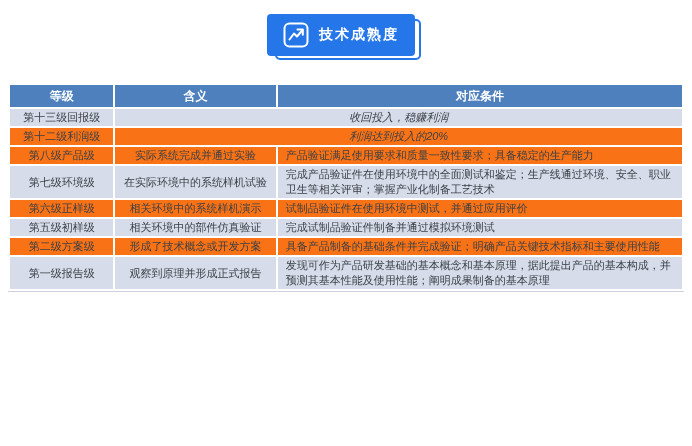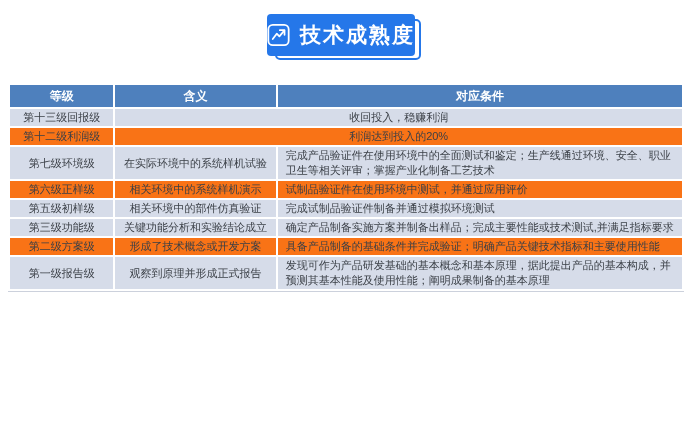--- a/index.html
+++ b/index.html
@@ -35,21 +35,21 @@
     align-items:center;
     justify-content:center;
     gap:10px;
     color:#ffffff;
   }
   .badge-icon{
     width:26px;height:26px;
     display:block;
   }
   .badge-title{
-    font-size:21px;
+    font-size:14px;
     font-weight:bold;
     letter-spacing:2px;
     white-space:nowrap;
   }
   
   .tbl-wrap{
     position:absolute;
     left:8px;top:83px;
     width:676px;
     border-bottom:1px solid #ccd1dc;
@@ -75,21 +75,21 @@
   td{
     font-size:11px;
     color:#3a3f46;
     padding:1px 6px;
     line-height:15px;
     vertical-align:middle;
   }
   tr.dark td{background:#D6DCE9;}
   tr.light td{background:#f97316;}
   td.level,td.meaning{text-align:center;}
-  td.merged{text-align:center;}
+  td.merged{text-align:center;font-style:italic;}
   td.cond{text-align:left;padding-left:8px;padding-right:8px;}
 </style>
 </head>
 <body>
 
 <div class="badge-wrap">
   <div class="badge-outline"></div>
   <div class="badge">
     <svg class="badge-icon" viewBox="0 0 26 26">
       <rect x="1.5" y="1.5" width="23" height="23" rx="5" fill="none" stroke="#ffffff" stroke-width="2"></rect>
@@ -116,39 +116,39 @@
 
   <tr class="dark">
     <td class="level">第十三级回报级</td>
     <td class="merged" colspan="2">收回投入，稳赚利润</td>
   </tr>
   <tr class="light">
     <td class="level">第十二级利润级</td>
     <td class="merged" colspan="2">利润达到投入的20%</td>
   </tr>
 
+  <tr class="light">
+    <td class="level">第八级产品级</td>
+    <td class="meaning">实际系统完成并通过实验</td>
+    <td class="cond">产品验证满足使用要求和质量一致性要求；具备稳定的生产能力</td>
+  </tr>
   <tr class="dark">
     <td class="level">第七级环境级</td>
     <td class="meaning">在实际环境中的系统样机试验</td>
     <td class="cond">完成产品验证件在使用环境中的全面测试和鉴定；生产线通过环境、安全、职业卫生等相关评审；掌握产业化制备工艺技术</td>
   </tr>
   <tr class="light">
     <td class="level">第六级正样级</td>
     <td class="meaning">相关环境中的系统样机演示</td>
     <td class="cond">试制品验证件在使用环境中测试，并通过应用评价</td>
   </tr>
   <tr class="dark">
     <td class="level">第五级初样级</td>
     <td class="meaning">相关环境中的部件仿真验证</td>
     <td class="cond">完成试制品验证件制备并通过模拟环境测试</td>
-  </tr>
-  <tr class="dark">
-    <td class="level">第三级功能级</td>
-    <td class="meaning">关键功能分析和实验结论成立</td>
-    <td class="cond">确定产品制备实施方案并制备出样品；完成主要性能或技术测试,并满足指标要求</td>
   </tr>
   <tr class="light">
     <td class="level">第二级方案级</td>
     <td class="meaning">形成了技术概念或开发方案</td>
     <td class="cond">具备产品制备的基础条件并完成验证；明确产品关键技术指标和主要使用性能</td>
   </tr>
   <tr class="dark">
     <td class="level">第一级报告级</td>
     <td class="meaning">观察到原理并形成正式报告</td>
     <td class="cond">发现可作为产品研发基础的基本概念和基本原理，据此提出产品的基本构成，并预测其基本性能及使用性能；阐明成果制备的基本原理</td>

